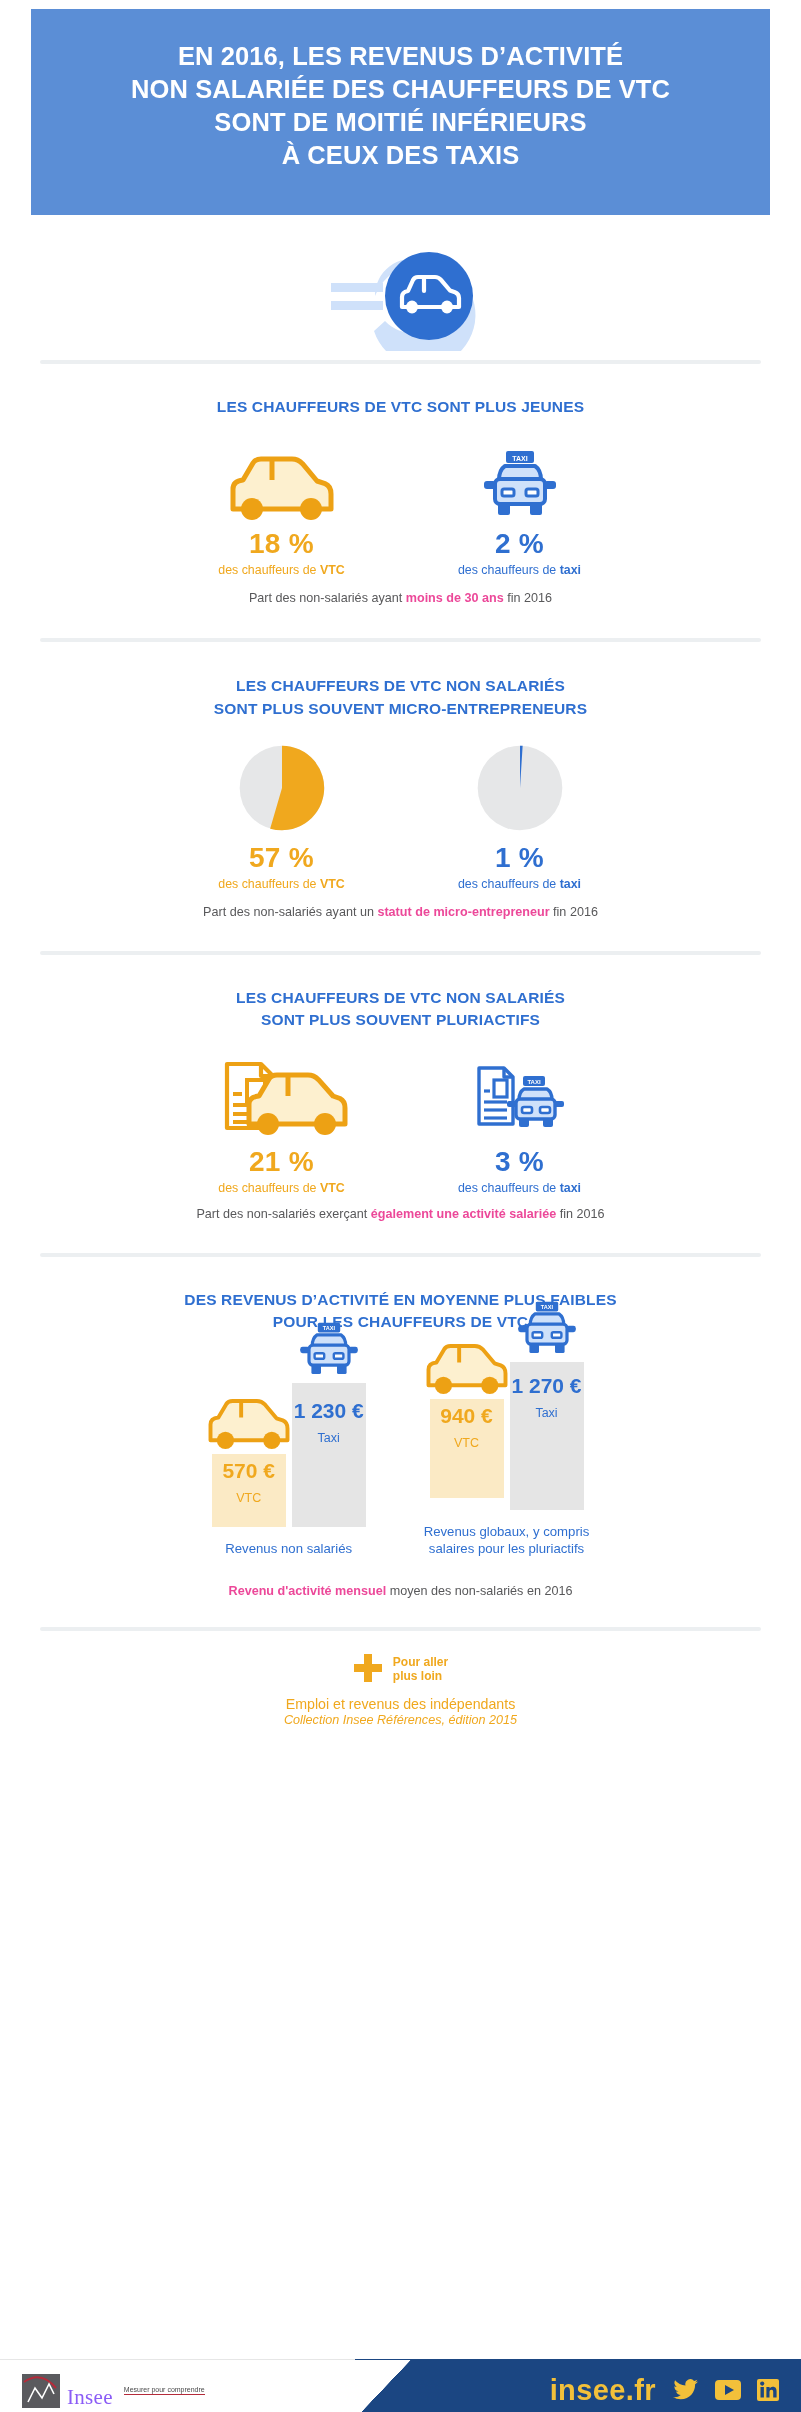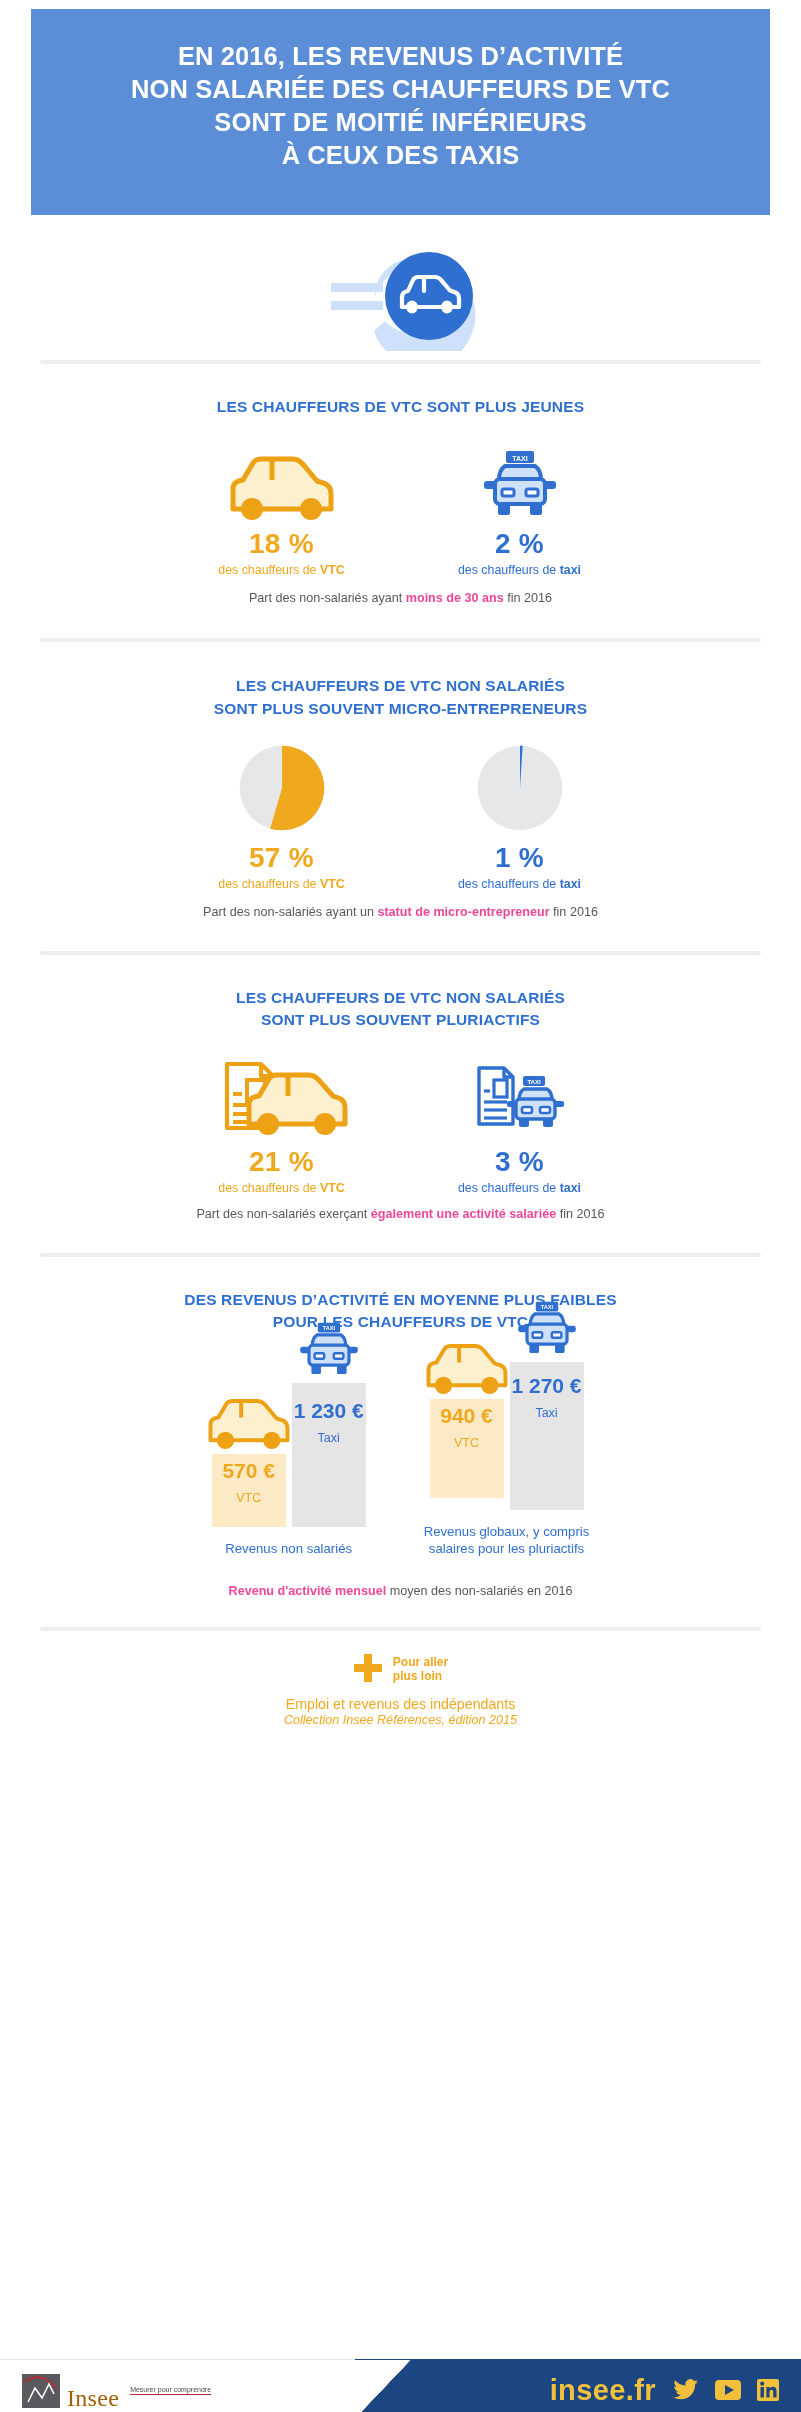--- a/index.html
+++ b/index.html
@@ -230,22 +230,22 @@
     z-index:2;
   }
   .insee-logo{ display:flex; align-items:center; gap:7px; }
   .insee-mark{
     width:38px; height:34px;
     position:relative;
     background:#5a5a5e;
   }
   .insee-word{
     font-family:"Liberation Serif", serif;
-    font-size:24px;
-    color:#a16207;
+    font-size:21px;
+    color:#8b5cf6;
     letter-spacing:0.3px;
     line-height:1;
     margin-top:14px;
   }
   .insee-tag{
     font-size:7px;
     color:#4a4a4a;
     border-bottom:1px solid #b42b3a;
     padding-bottom:1px;
     margin-left:4px;

